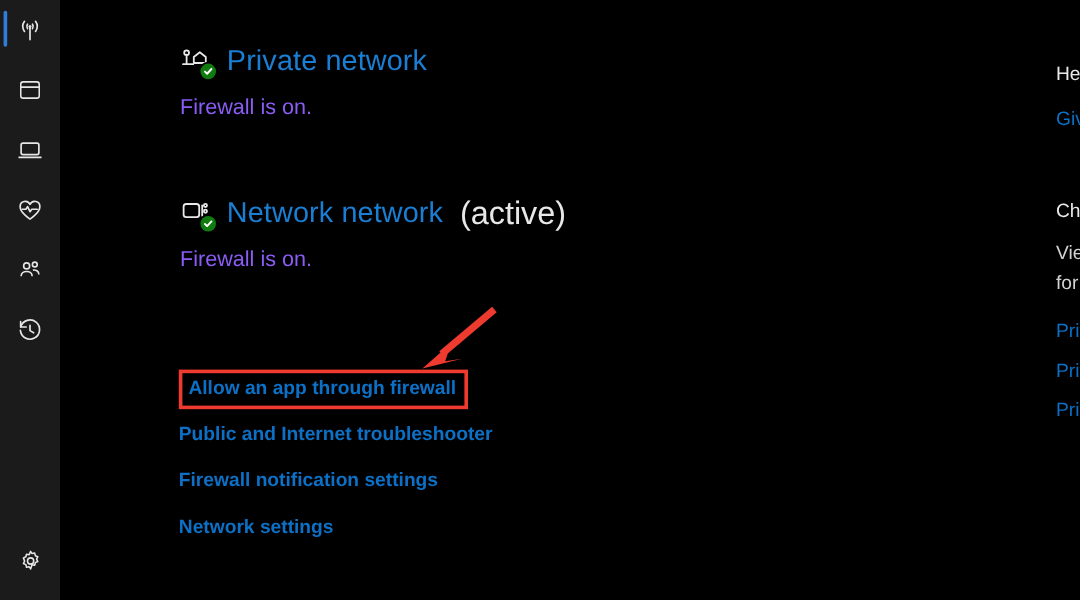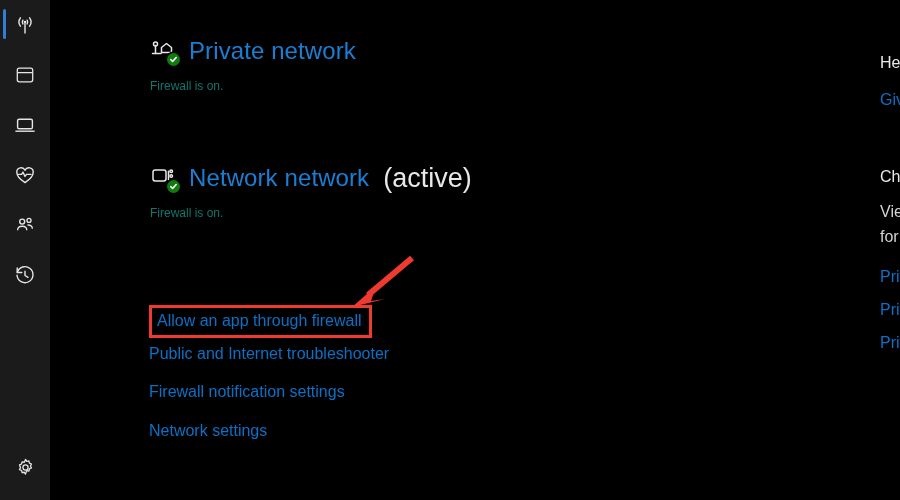--- a/index.html
+++ b/index.html
@@ -115,37 +115,38 @@
     white-space: nowrap;
   }
   .net-active {
     font-size: 27px;
     color: #e8e8e8;
     margin-left: 14px;
     line-height: 30px;
     white-space: nowrap;
   }
   .net-status {
-    font-size: 12px;
-    color: #0f766e;
+    font-size: 18px;
+    color: #8b5cf6;
     margin-top: 10px;
     margin-left: 1px;
     white-space: nowrap;
   }
 
   
   .link-list {
     position: absolute;
     left: 99px;
     top: 305px;
   }
   .link-row {
     height: 38.5px;
     display: flex;
-    align-items: flex-start;
+    align-items: center;
+    font-weight: bold;
   }
   .link {
     font-size: 16px;
     color: #0c70c6;
     white-space: nowrap;
     line-height: 20px;
   }
   .link-row.highlight {
     margin-left: -6px;
     padding-left: 6px;

